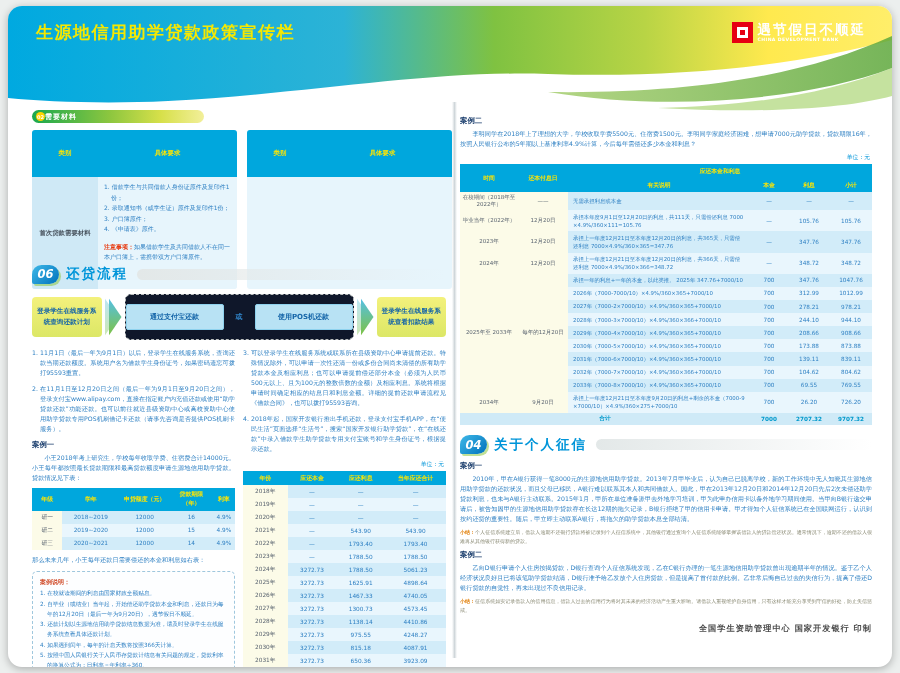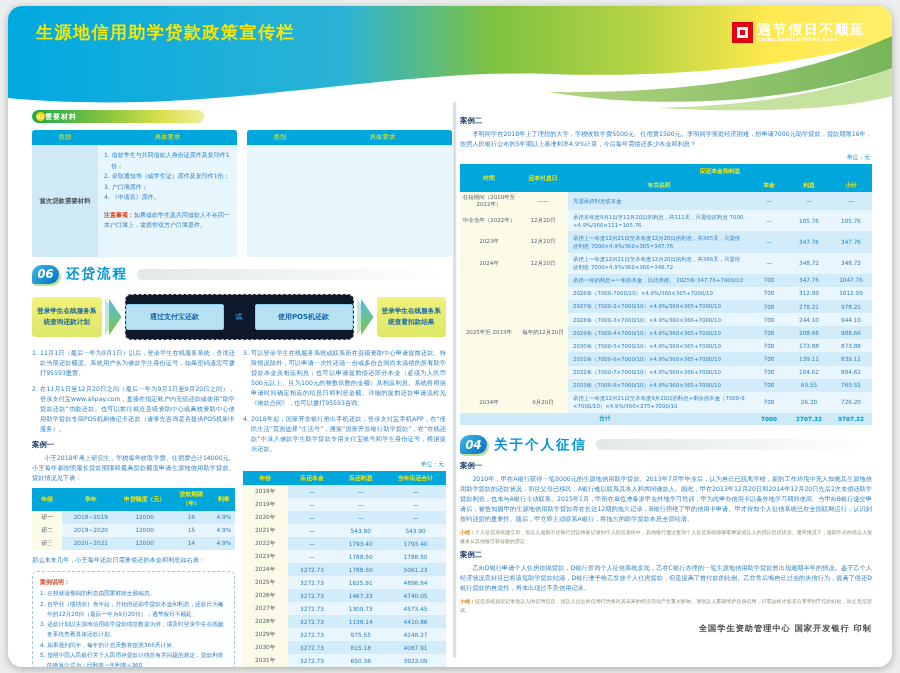--- a/index.html
+++ b/index.html
@@ -29,21 +29,21 @@
   .sec2-num{width:9px;height:9px;border-radius:50%;background:#ffd400;color:#fff;font-size:5px;
             font-weight:bold;display:flex;align-items:center;justify-content:center;}
   .sec2-title{color:#fff;font-size:7px;font-weight:bold;letter-spacing:1px;}
 
   
   .mats{position:absolute;left:0;top:24px;width:420px;display:flex;gap:10px;}
   .mat{width:205px;border-radius:3px;overflow:hidden;box-sizing:border-box;background:#e7f5fc;}
   .mat-head{display:flex;background:#00a7dd;}
   .mat-head .h1{width:66px;text-align:center;}
   .mat-head .h2{flex:1;text-align:center;}
-  .mat-head span{color:#ffe600;font-size:6.4px;font-weight:normal;padding:3px 0;}
+  .mat-head span{color:#ffe600;font-size:6.4px;font-weight:bold;padding:19px 0;}
   .mat-body{display:flex;min-height:112px;}
   .mat-cat{width:66px;background:#cfe9f6;display:flex;align-items:center;justify-content:center;
            font-size:6.4px;font-weight:bold;color:#4a5560;text-align:center;padding:2px;box-sizing:border-box;}
   .mat-req{flex:1;background:#e7f5fc;padding:5px 6px;font-size:6px;color:#2f80c3;line-height:1.75;box-sizing:border-box;}
   .mat-req .ln{padding-left:7px;text-indent:-7px;}
   .note{margin-top:7px;}
   .note-label{color:#e8380d;font-weight:bold;}
   .mat2-note{margin-top:18px;}
 
   

